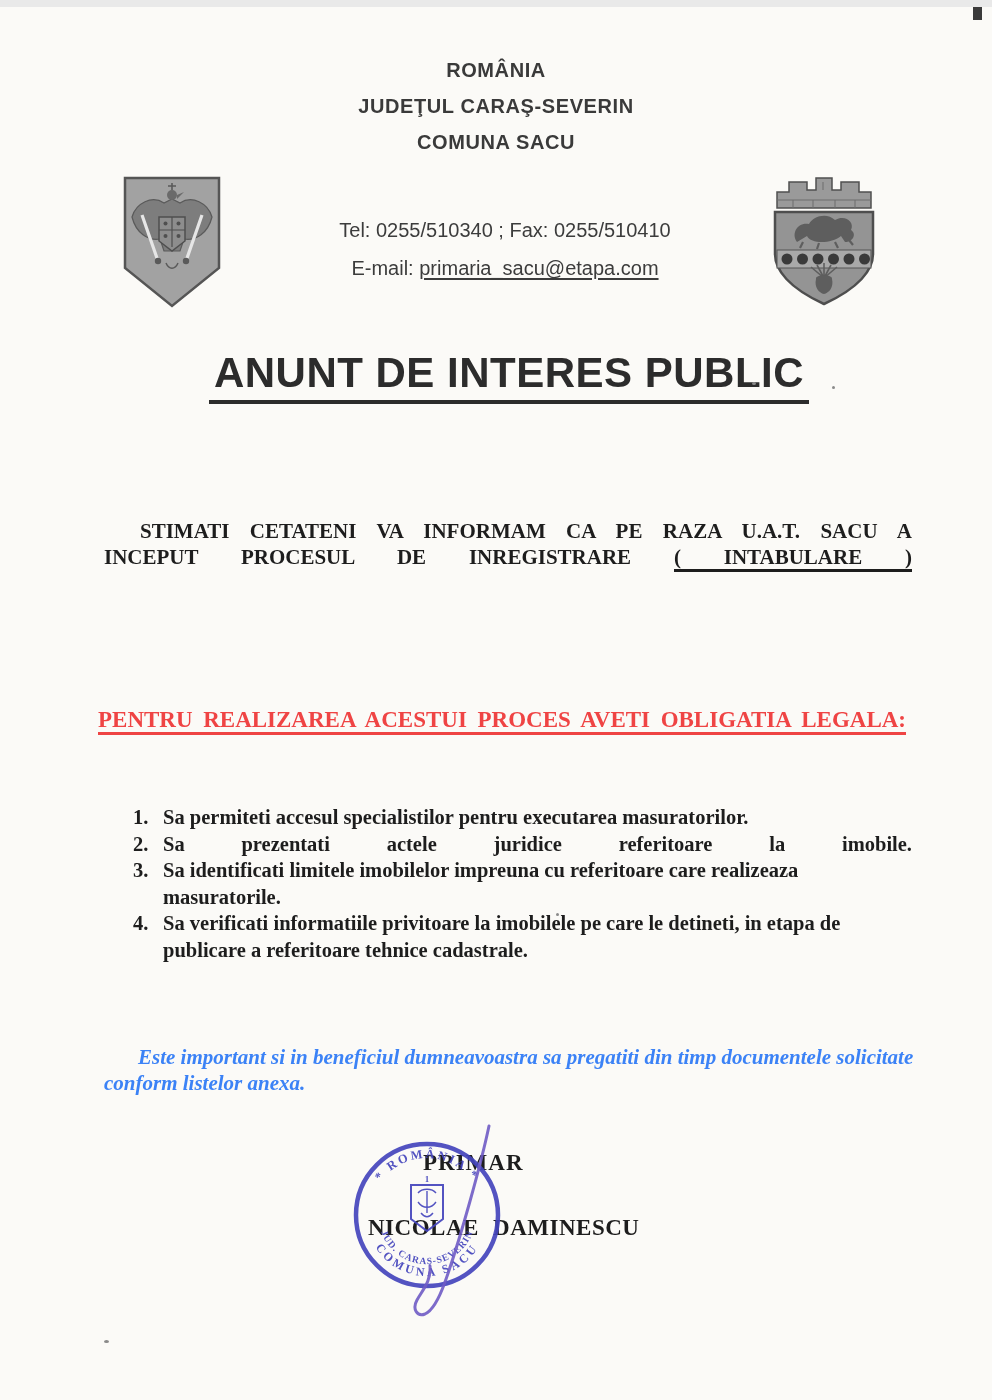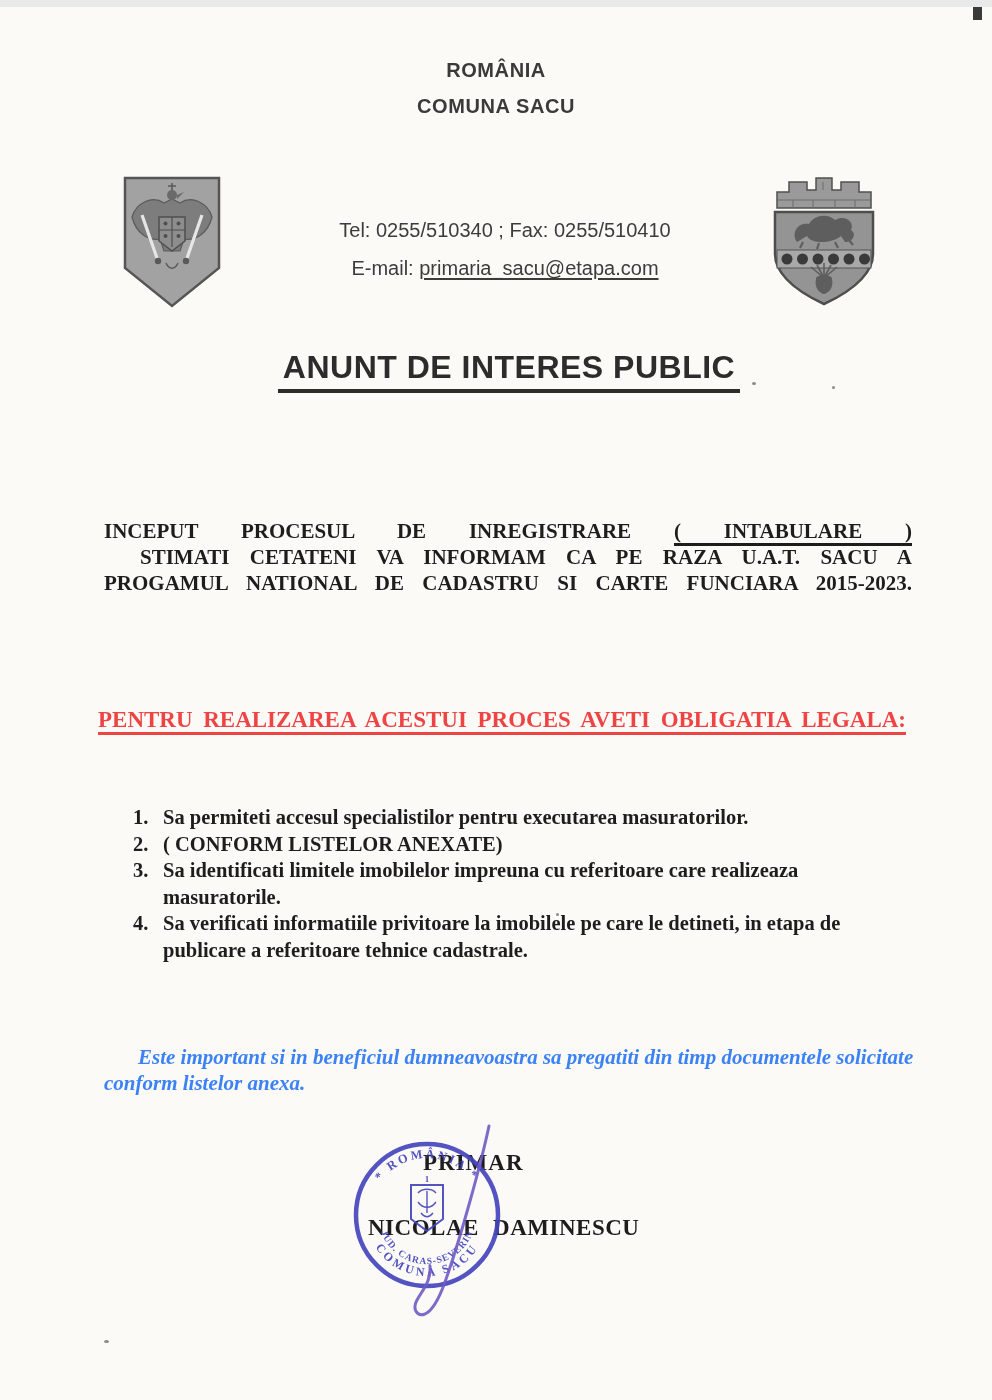--- a/index.html
+++ b/index.html
@@ -19,21 +19,21 @@
     font-family:"Liberation Sans", sans-serif; font-size:20px; color:#3c3c3c;
   }
   .contact .email-line { margin-top:15px; }
   .contact .email { text-decoration:underline; text-underline-offset:3px; }
   .emblem-left  { position:absolute; left:122px; top:168px; }
   .emblem-right { position:absolute; left:763px; top:159px; }
   
   .title-wrap { position:absolute; top:342px; left:13px; width:992px; text-align:center; }
   .title {
     display:inline-block; font-family:"Liberation Sans", sans-serif; font-weight:bold;
-    font-size:32px; letter-spacing:.5px; color:#2c2c2c;
+    font-size:42px; letter-spacing:.5px; color:#2c2c2c;
     border-bottom:4px solid #2c2c2c; padding:0 5px 3px 5px;
   }
   
   .intro {
     position:absolute; top:511px; left:104px; width:808px;
     font-weight:bold; font-size:21px; line-height:26px; color:#1d1d1d;
   }
   .jl { text-align:justify; text-align-last:justify; }
   .indent { text-indent:36px; }
   .u-seg { border-bottom:3px solid #1d1d1d; }
@@ -71,20 +71,21 @@
   .speck { position:absolute; background:#8a8a8a; border-radius:50%; }
   .corner-mark { position:absolute; left:973px; top:0; width:9px; height:13px; background:#3a3a3a; }
 </style>
 </head>
 <body>
 
 <div class="page">
 
   <div class="hdr">
     <div class="line">ROMÂNIA</div>
+    <div class="line">JUDEŢUL CARAŞ-SEVERIN</div>
     <div class="line">COMUNA SACU</div>
   </div>
 
   <svg class="emblem-left" width="100" height="134" viewBox="0 0 100 134">
     <path d="M 3,3 H 97 V 93 L 50,131 L 3,93 Z" fill="#a2a2a2" stroke="#555" stroke-width="2.5"></path>
     <path d="M 10,42 C 14,28 30,20 42,28 L 50,24 L 58,28 C 70,20 86,28 90,42 C 86,58 74,66 62,64 L 58,76 L 42,76 L 38,64 C 26,66 14,58 10,42 Z" fill="#7d7d7d" stroke="#5a5a5a" stroke-width="1.2"></path>
     <circle cx="50" cy="20" r="5" fill="#6a6a6a"></circle>
     <path d="M 55,20 L 62,17 L 55,24" fill="#6a6a6a"></path>
     <path d="M 50,8 V 15 M 46,11 H 54" stroke="#5a5a5a" stroke-width="1.6" fill="none"></path>
     <path d="M 20,40 L 36,86 M 80,40 L 64,86" stroke="#e6e6e6" stroke-width="3.2" fill="none"></path>
@@ -119,36 +120,35 @@
     <circle cx="101.5" cy="93" r="5.5" fill="#3a3a3a"></circle>
     <path d="M 61,112 L 48,101 M 61,112 L 54,99 M 61,112 L 61,97 M 61,112 L 68,99 M 61,112 L 74,101" stroke="#5e5e5e" stroke-width="1.6" fill="none"></path>
     <path d="M 53,113 C 52,108 70,108 69,113 C 71,121 66,127 61,128 C 56,127 51,121 53,113 Z" fill="#5e5e5e"></path>
   </svg>
 
   <div class="title-wrap">
     <span class="title">ANUNT DE INTERES PUBLIC</span>
   </div>
 
   <div class="intro">
+    <div class="jl indent">STIMATI CETATENI VA INFORMAM CA PE RAZA U.A.T. SACU A</div>
     <div class="jl"><span>INCEPUT PROCESUL DE INREGISTRARE</span> <span class="u-seg">( INTABULARE )</span></div>
-    <div class="jl indent">STIMATI CETATENI VA INFORMAM CA PE RAZA U.A.T. SACU A</div>
-    <div class="jl">PROGAMUL NATIONAL DE CADASTRU SI CARTE FUNCIARA 2015-2023.</div>
   </div>
 
   <div class="subheading">PENTRU REALIZAREA ACESTUI PROCES AVETI OBLIGATIA LEGALA:</div>
 
   <div class="olist">
     <div class="oli">
       <span class="num">1.</span>
       <div class="litext">Sa permiteti accesul specialistilor pentru executarea masuratorilor.</div>
     </div>
     <div class="oli">
       <span class="num">2.</span>
       <div class="litext">
-        <div>( CONFORM LISTELOR ANEXATE)</div>
+        <div class="jl">Sa prezentati actele juridice referitoare la imobile.</div>
       </div>
     </div>
     <div class="oli">
       <span class="num">3.</span>
       <div class="litext">Sa identificati limitele imobilelor impreuna cu referitoare care realizeaza masuratorile.</div>
     </div>
     <div class="oli">
       <span class="num">4.</span>
       <div class="litext">Sa verificati informatiile privitoare la imobilele pe care le detineti, in etapa de publicare a referitoare tehnice cadastrale.</div>
     </div>

